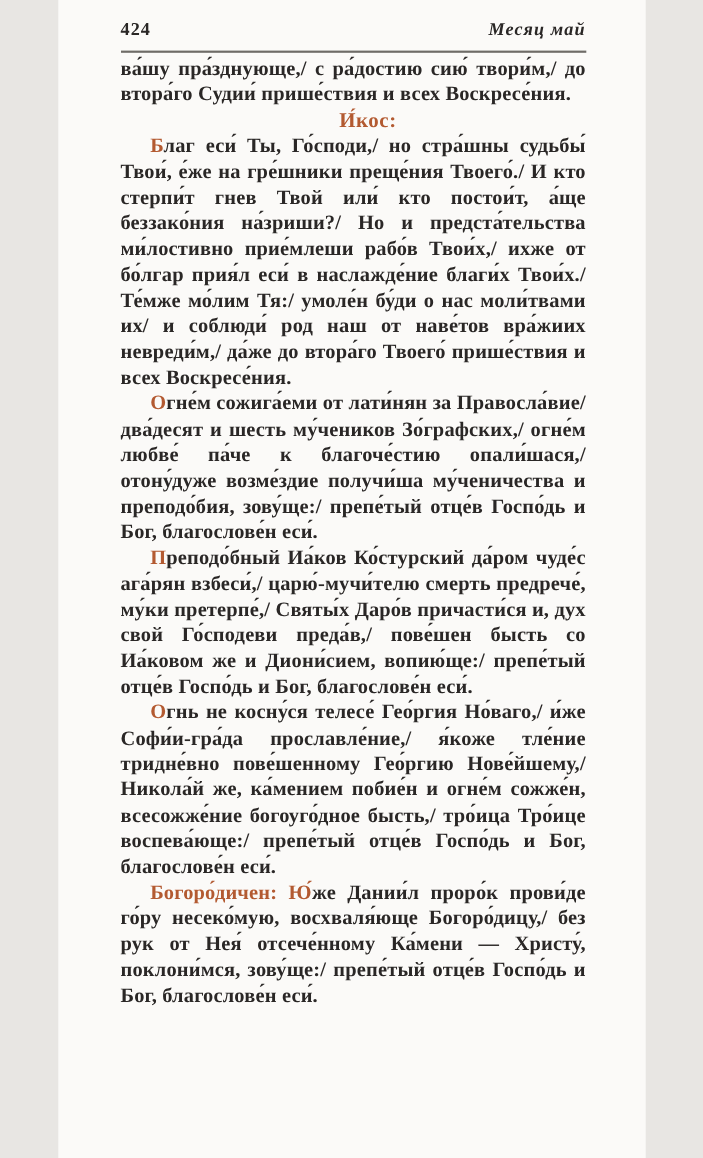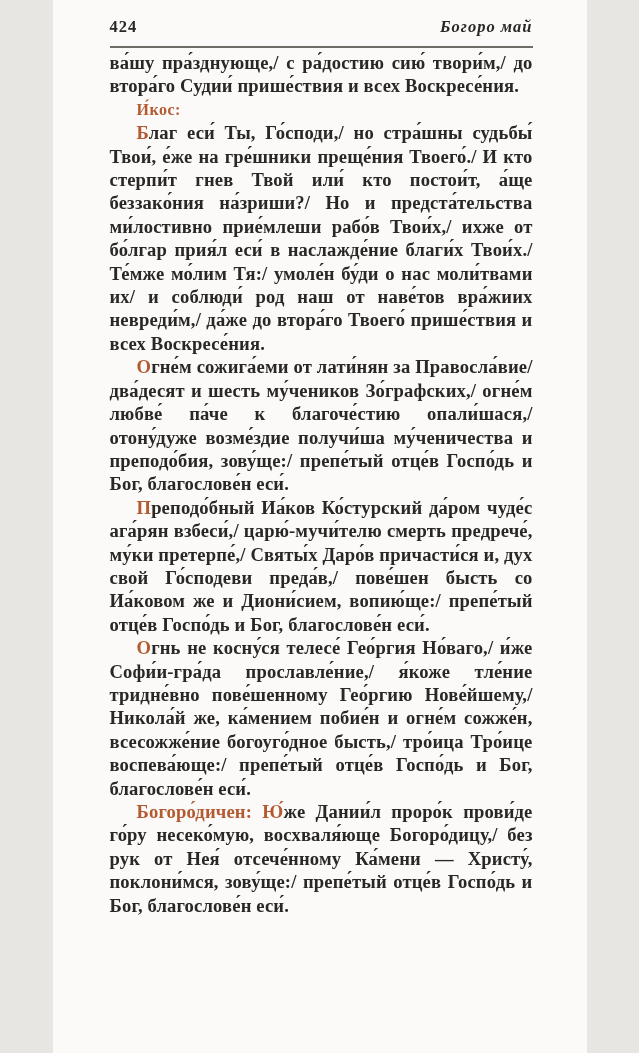--- a/index.html
+++ b/index.html
@@ -42,39 +42,39 @@
     text-align: justify;
     letter-spacing: 0.15px;
   }
   .body-text p {
     margin: 0;
     text-indent: 27px;
   }
   .body-text p.no-indent { text-indent: 0; }
   .section-heading {
     margin: 9px 0 3px 0;
-    text-align: left;
-    font-size: 16px;
+    text-align: center;
+    font-size: 19px;
     font-weight: 700;
     text-indent: 0;
     letter-spacing: 0.5px;
   }
   .accent { color: var(--accent); }
   .initial { color: var(--accent); }
   .label { color: var(--accent); }
   .irmos { font-style: italic; }
 </style>
 </head>
 <body>
 
 <div class="page" style="background: rgb(251, 250, 248); color: rgb(42, 39, 38);">
 
   <div class="running-head">
     <span class="page-number">424</span>
-    <span class="running-title">Богоро май</span>
+    <span class="running-title">Месяц май</span>
   </div>
 
   <div class="head-rule"></div>
 
   <div class="body-text">
 
     <p class="no-indent"><span>ва́шу пра́зднующе,/ с ра́достию сию́ твори́м,/ до втора́го Судии́ прише́ствия и всех Воскресе́ния.</span></p>
 
     <p class="section-heading accent">И́кос:</p>
 

